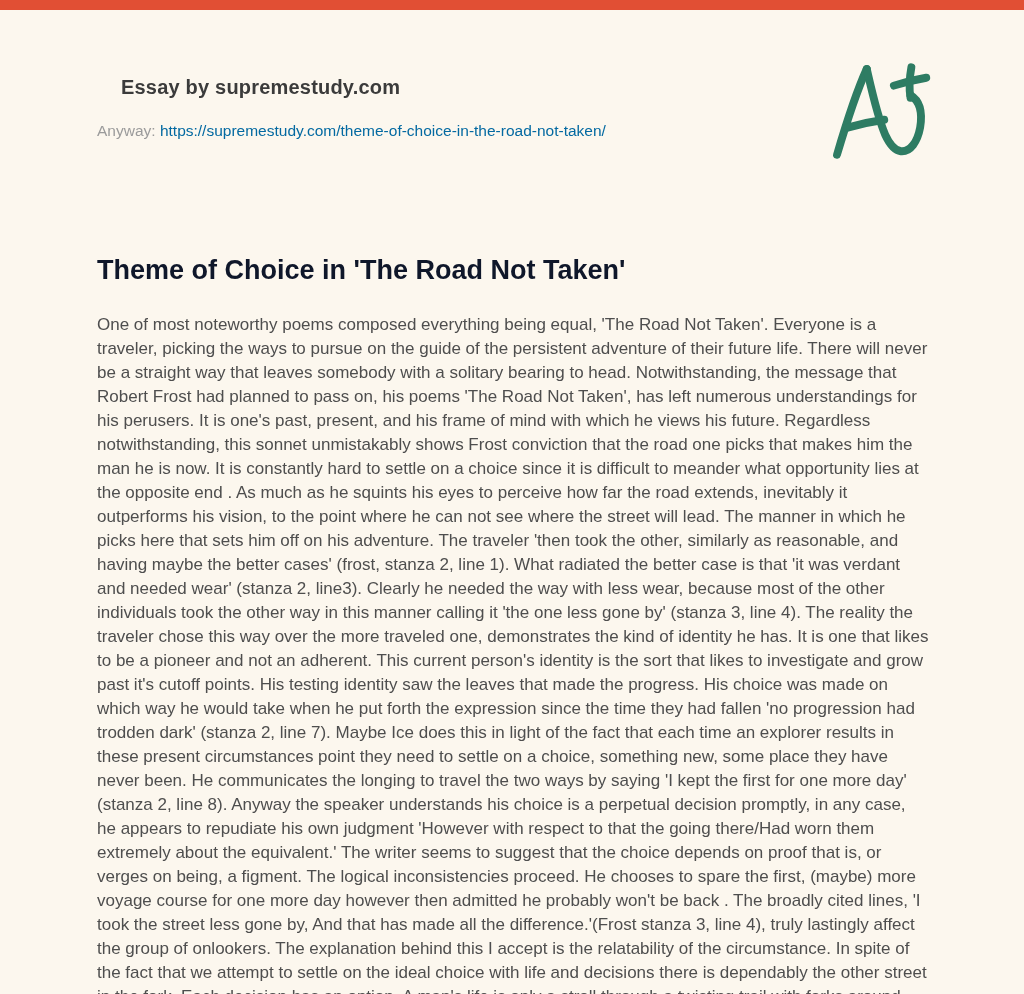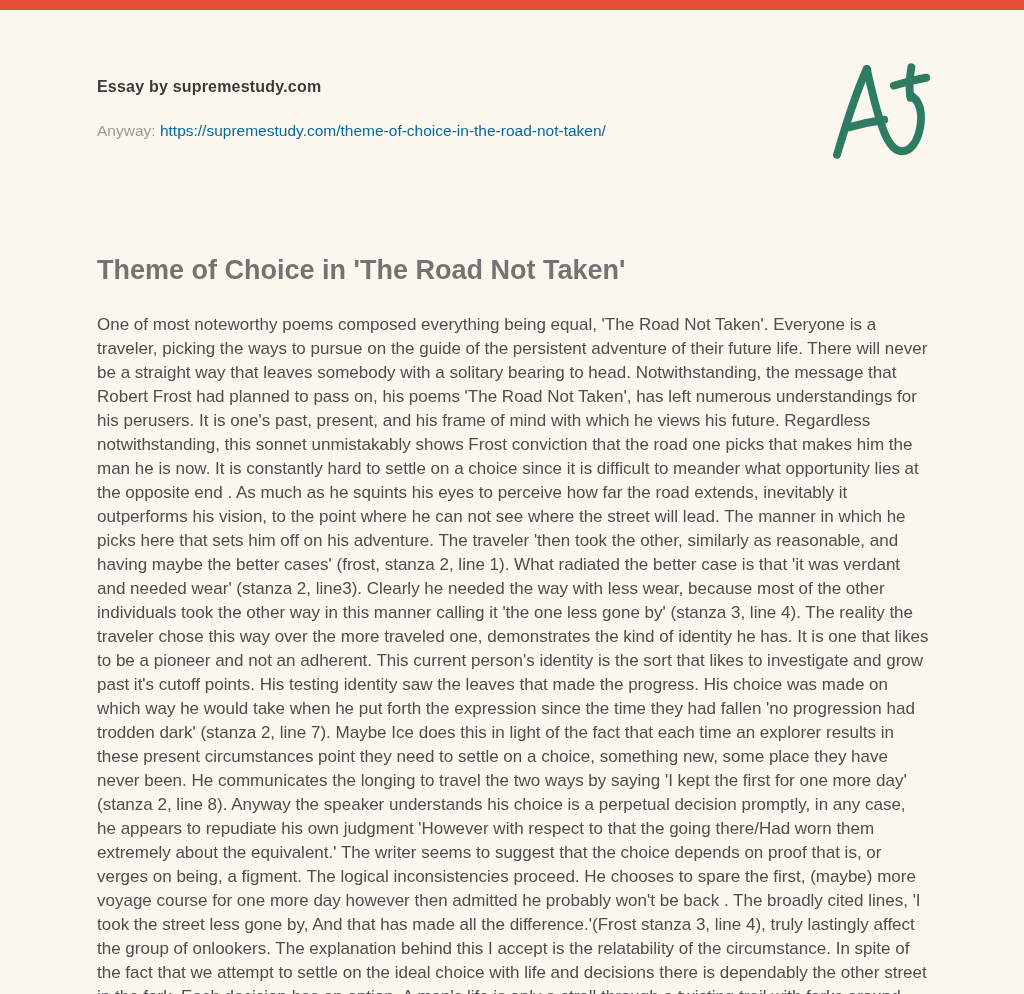--- a/index.html
+++ b/index.html
@@ -21,25 +21,26 @@
   }
   .page {
     position: relative;
     padding: 0 96px 0 97px;
   }
   .header {
     position: relative;
     padding-top: 72px;
   }
   .essay-heading {
-    font-size: 16px;
+    font-size: 20px;
     font-weight: bold;
     color: #3b3b3b;
     line-height: 30px;
     letter-spacing: 0.2px;
+    margin-left: 24px;
   }
   .source-line {
     margin-top: 19px;
     font-size: 15.5px;
     line-height: 20px;
     color: #9b9b9b;
   }
   .source-line a {
     color: #0369a1;
     text-decoration: none;
@@ -48,21 +49,21 @@
     position: absolute;
     top: 62px;
     right: -7px;
     width: 112px;
     height: 105px;
   }
   .article-title {
     margin-top: 112px;
     font-size: 27px;
     font-weight: bold;
-    color: #737373;
+    color: #0f172a;
     line-height: 34px;
   }
   .article-body {
     margin-top: 26px;
     font-size: 17px;
     line-height: 24px;
     color: #4e4e4e;
     width: 832px;
     text-align: left;
   }

